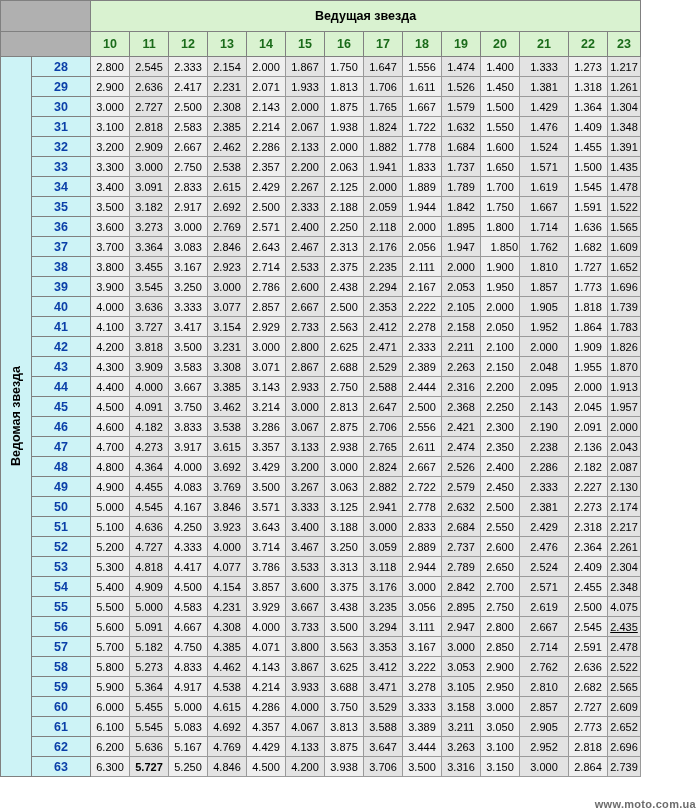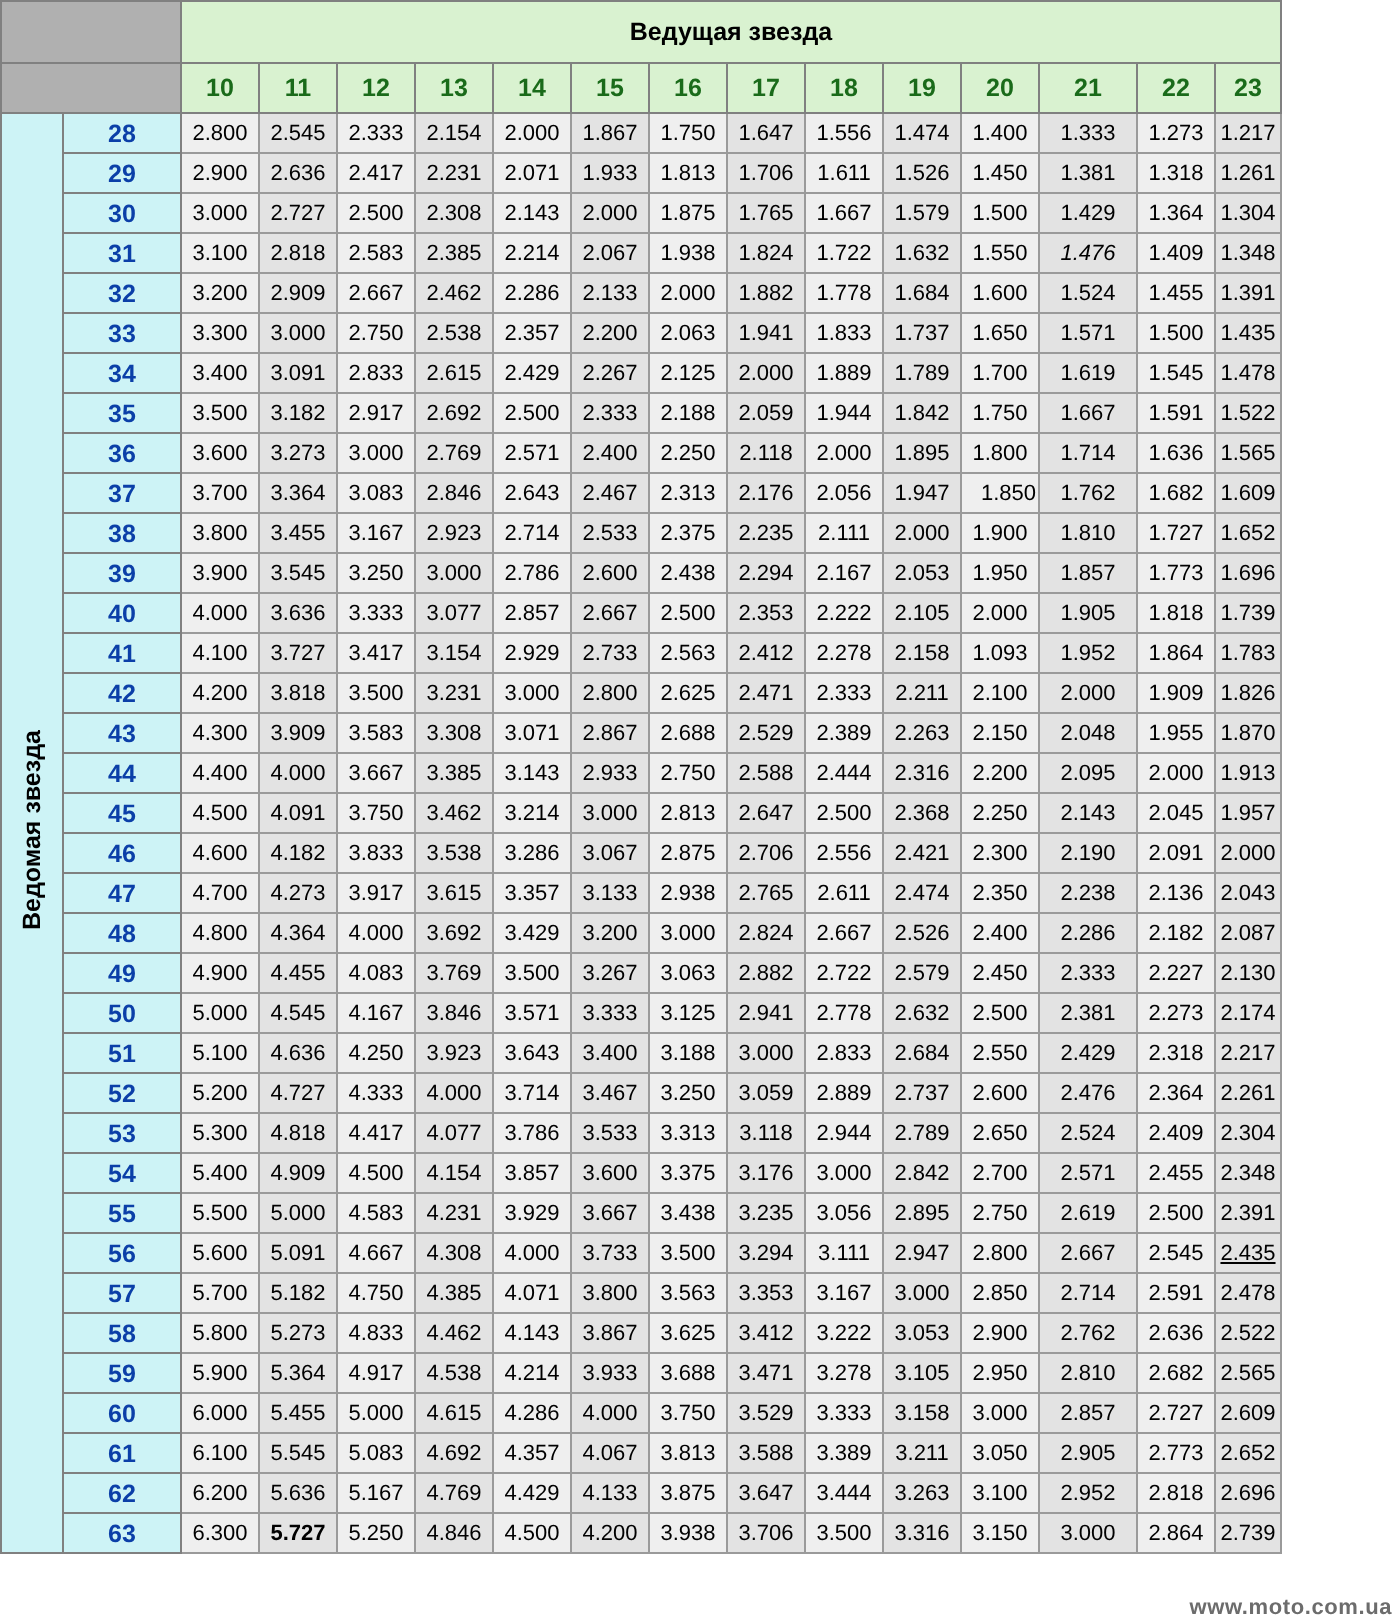--- a/index.html
+++ b/index.html
@@ -152,21 +152,21 @@
           <td class="cell alt" style="width: 36px;">2.818</td>
           <td class="cell" style="width: 36px;">2.583</td>
           <td class="cell alt" style="width: 36px;">2.385</td>
           <td class="cell" style="width: 36px;">2.214</td>
           <td class="cell alt" style="width: 36px;">2.067</td>
           <td class="cell" style="width: 36px;">1.938</td>
           <td class="cell alt" style="width: 36px;">1.824</td>
           <td class="cell" style="width: 36px;">1.722</td>
           <td class="cell alt" style="width: 36px;">1.632</td>
           <td class="cell" style="width: 36px;">1.550</td>
-          <td class="cell alt" style="width: 46px; font-style: italic;">1.476</td>
+          <td class="cell alt" style="width: 46px;">1.476</td>
           <td class="cell" style="width: 36px;">1.409</td>
           <td class="cell alt" style="width: 30px;">1.348</td>
         </tr>
         <tr>
           <td class="rowhdr">32</td>
           <td class="cell" style="width: 36px;">3.200</td>
           <td class="cell alt" style="width: 36px;">2.909</td>
           <td class="cell" style="width: 36px;">2.667</td>
           <td class="cell alt" style="width: 36px;">2.462</td>
           <td class="cell" style="width: 36px;">2.286</td>
@@ -321,21 +321,21 @@
           <td class="cell" style="width: 36px;">4.100</td>
           <td class="cell alt" style="width: 36px;">3.727</td>
           <td class="cell" style="width: 36px;">3.417</td>
           <td class="cell alt" style="width: 36px;">3.154</td>
           <td class="cell" style="width: 36px;">2.929</td>
           <td class="cell alt" style="width: 36px;">2.733</td>
           <td class="cell" style="width: 36px; margin-left: 17px;">2.563</td>
           <td class="cell alt" style="width: 36px;">2.412</td>
           <td class="cell" style="width: 36px;">2.278</td>
           <td class="cell alt" style="width: 36px;">2.158</td>
-          <td class="cell" style="width: 36px;">1.093</td>
+          <td class="cell" style="width: 36px;">2.050</td>
           <td class="cell alt" style="width: 46px;">1.952</td>
           <td class="cell" style="width: 36px;">1.864</td>
           <td class="cell alt" style="width: 30px;">1.783</td>
         </tr>
         <tr>
           <td class="rowhdr">42</td>
           <td class="cell" style="width: 36px;">4.200</td>
           <td class="cell alt" style="width: 36px;">3.818</td>
           <td class="cell" style="width: 36px;">3.500</td>
           <td class="cell alt" style="width: 36px;">3.231</td>
@@ -562,21 +562,21 @@
           <td class="cell alt" style="width: 36px;">4.231</td>
           <td class="cell" style="width: 36px;">3.929</td>
           <td class="cell alt" style="width: 36px;">3.667</td>
           <td class="cell" style="width: 36px;">3.438</td>
           <td class="cell alt" style="width: 36px;">3.235</td>
           <td class="cell" style="width: 36px;">3.056</td>
           <td class="cell alt" style="width: 36px;">2.895</td>
           <td class="cell" style="width: 36px;">2.750</td>
           <td class="cell alt" style="width: 46px;">2.619</td>
           <td class="cell" style="width: 36px;">2.500</td>
-          <td class="cell alt" style="width: 30px;">2.391</td>
+          <td class="cell alt" style="width: 30px;">4.075</td>
         </tr>
         <tr>
           <td class="rowhdr">56</td>
           <td class="cell" style="width: 36px;">5.600</td>
           <td class="cell alt" style="width: 36px;">5.091</td>
           <td class="cell" style="width: 36px;">4.667</td>
           <td class="cell alt" style="width: 36px;">4.308</td>
           <td class="cell" style="width: 36px;">4.000</td>
           <td class="cell alt" style="width: 36px;">3.733</td>
           <td class="cell" style="width: 36px;">3.500</td>

